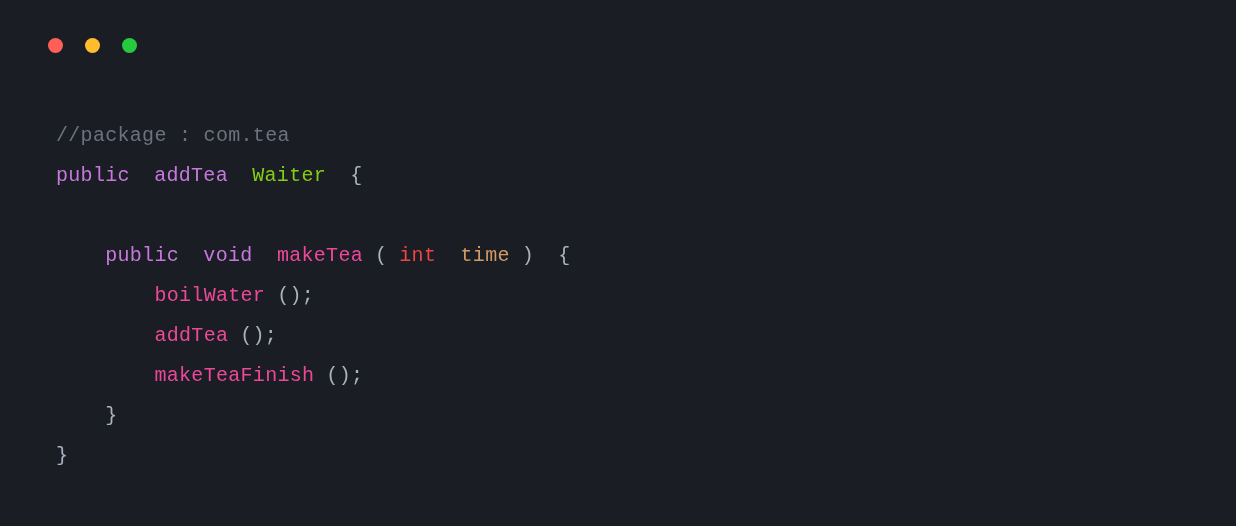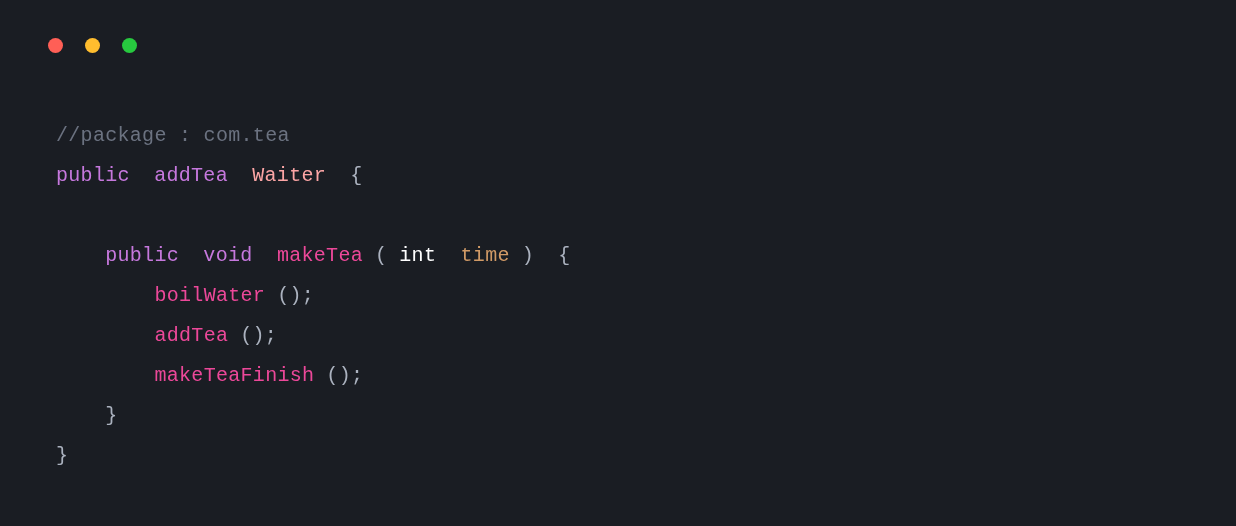--- a/index.html
+++ b/index.html
@@ -38,23 +38,23 @@
     .traffic-green { background: #27c93f; }
     .code-area {
       padding: 40px 20px 20px 20px;
     }
     .line {
       white-space: pre;
       letter-spacing: 0.3px;
     }
     .comment { color: #6b7280; }
     .keyword { color: #c678dd; }
-    .classname { color: #fca5a5; }
+    .classname { color: #84cc16; }
     .method { color: #ec4899; }
-    .param-type { color: #ffffff; text-align: center; }
+    .param-type { color: #ef4444; text-align: center; }
     .param-name { color: #d19a66; }
     .punct { color: #abb2bf; }
     .brace { color: #abb2bf; }
   </style>
 </head>
 <body>
 
 <div class="window">
   <div class="titlebar">
     <div class="traffic-light traffic-red"></div>

